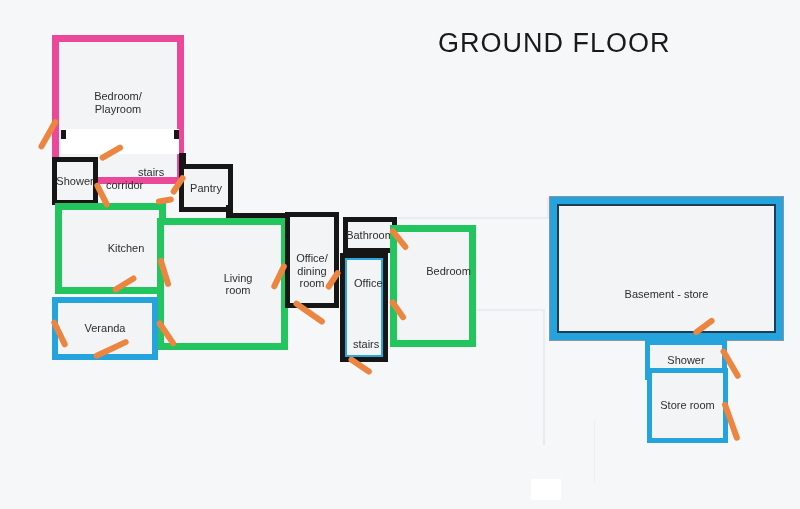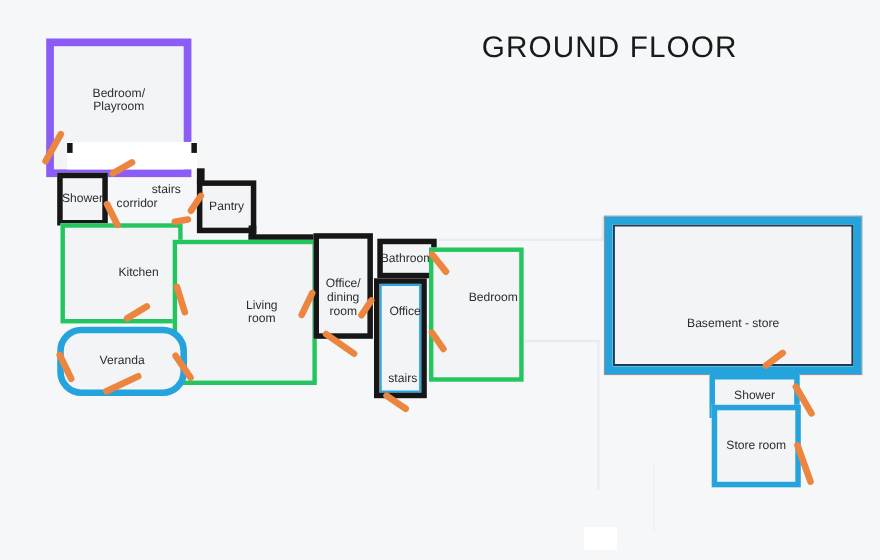--- a/index.html
+++ b/index.html
@@ -6,21 +6,21 @@
   body{
     width:800px;height:509px;position:relative;overflow:hidden;
     background:#f6f7f8;
     font-family:"Liberation Sans", sans-serif;
   }
   .room{
     position:absolute;box-sizing:border-box;
     background:#f3f4f6;
     display:flex;align-items:center;justify-content:center;
   }
-  .room.black{border:4px solid #22c55e;padding-left:31px;}
+  .room.black{border:7px solid #22c55e;padding-left:31px;}
   .room.thin-black{border:5px solid #161616;}
   .room.cyan{border:6px solid #24A3DC;}
   .room.thin-cyan{border:5px solid #24A3DC;}
   .room-label{
     font-size:11px;line-height:12.5px;color:#2d2d2d;
     text-align:center;white-space:pre-line;pointer-events:none;
   }
   .nowrap{white-space:nowrap;}
   .wall{position:absolute;background:#161616;}
   .faint{position:absolute;background:#e9ebee;}
@@ -41,21 +41,21 @@
 
 <div class="title">GROUND FLOOR</div>
 
 <div class="faint" style="left:398px;top:217px;width:151px;height:2px;"></div>
 <div class="faint" style="left:547px;top:197px;width:2px;height:22px;"></div>
 <div class="faint" style="left:477px;top:309px;width:68px;height:2px;"></div>
 <div class="faint" style="left:543px;top:309px;width:2px;height:136px;"></div>
 <div class="faint" style="left:594px;top:420px;width:1px;height:63px;opacity:.7;"></div>
 <div class="white-patch" style="left:531px;top:479px;width:30px;height:21px;"></div>
 
-<div class="room" style="left:42px;top:35px;width:132px;height:126px;border:7px solid #8b5cf6;padding-bottom:14px;">
+<div class="room" style="left:52px;top:35px;width:132px;height:149px;border:7px solid #ec4899;padding-bottom:14px;">
   <span class="room-label">Bedroom/
 Playroom</span>
 </div>
 
 <div class="white-patch" style="left:61px;top:129px;width:118px;height:25px;"></div>
 <div class="notch" style="left:61px;top:130px;width:5px;height:9px;"></div>
 <div class="notch" style="left:174px;top:130px;width:5px;height:9px;"></div>
 
 <div class="room thin-black" style="left:52px;top:157px;width:46px;height:48px;">
   <span class="room-label nowrap">Shower</span>
@@ -74,21 +74,21 @@
 
 <div class="room black" style="left:55px;top:203px;width:111px;height:91px;">
   <span class="room-label">Kitchen</span>
 </div>
 
 <div class="room black" style="left:157px;top:218px;width:131px;height:132px;">
   <span class="room-label">Living
 room</span>
 </div>
 
-<div class="room cyan" style="left:52px;top:297px;width:118px;height:63px;border-radius:22px;">
+<div class="room cyan" style="left:52px;top:297px;width:106px;height:63px;">
   <span class="room-label">Veranda</span>
 </div>
 
 <div class="room thin-black" style="left:285px;top:212px;width:54px;height:96px;padding-top:22px;">
   <span class="room-label">Office/
 dining
 room</span>
 </div>
 
 <div class="room thin-black" style="left:343px;top:217px;width:54px;height:36px;">

